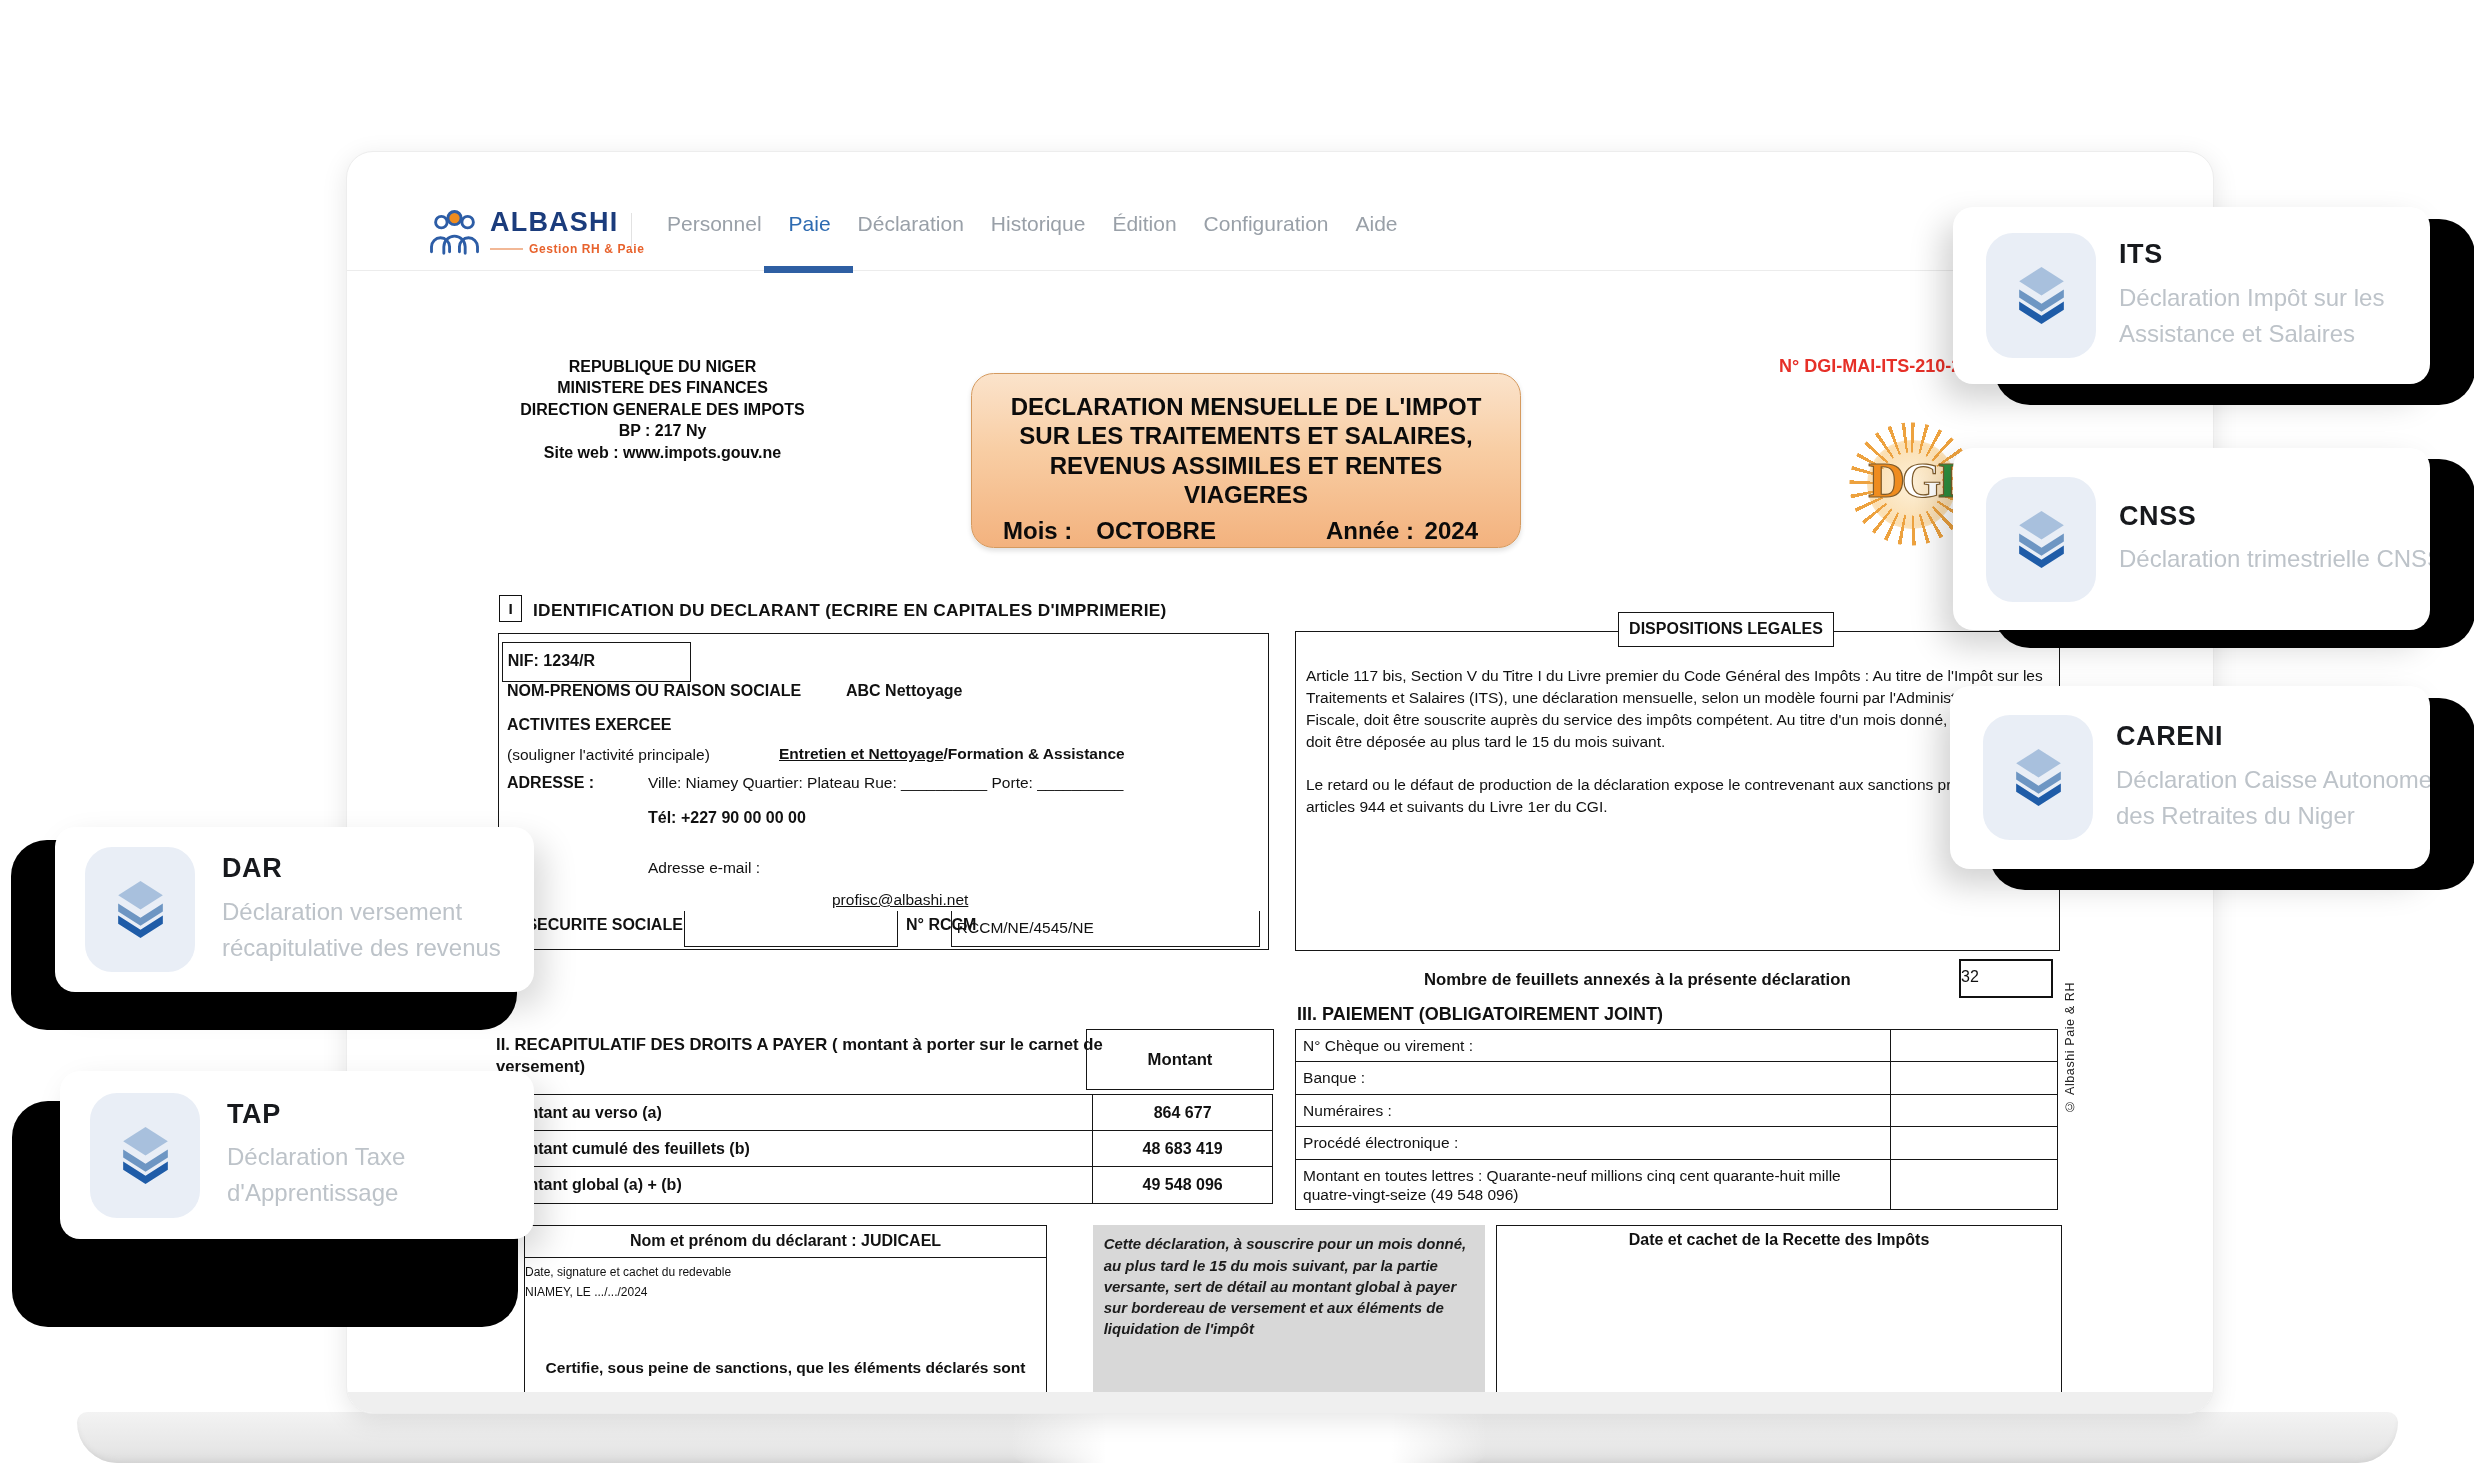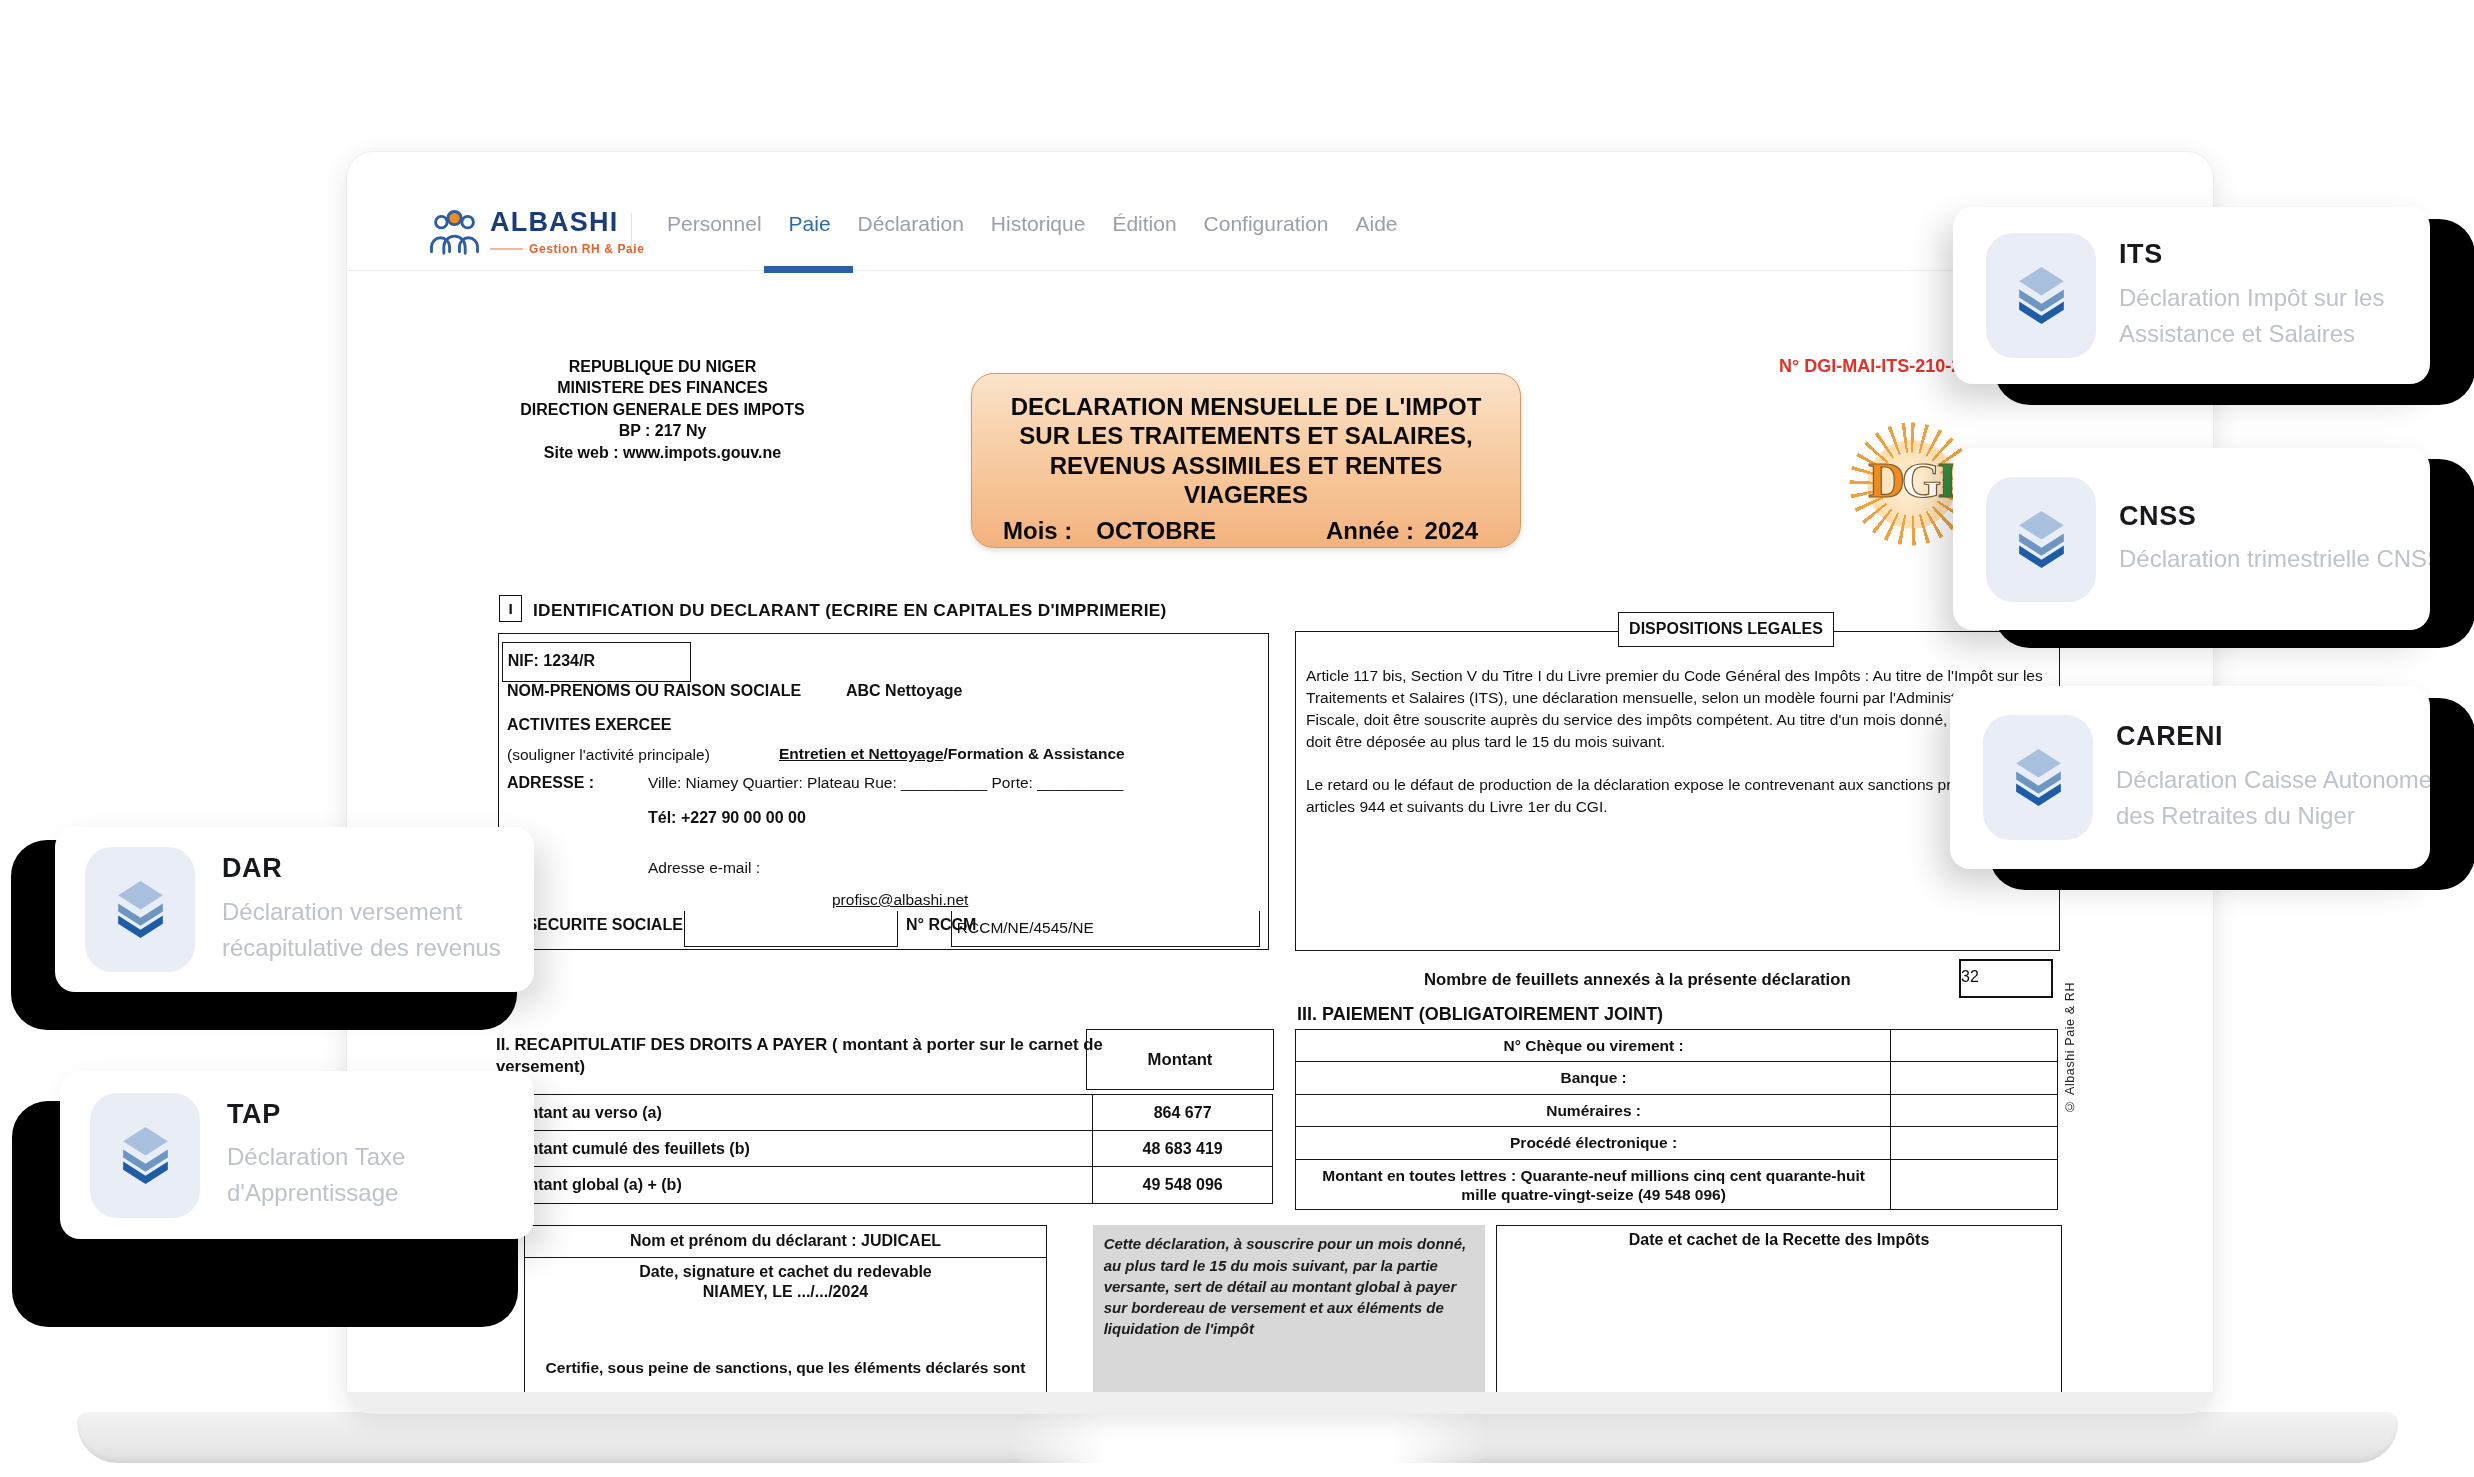--- a/index.html
+++ b/index.html
@@ -76,40 +76,40 @@
   
   #feuillets-label{position:absolute;left:1077px;top:818px;font-size:16.7px;font-weight:bold;}
   #feuillets-box{position:absolute;left:1612px;top:807px;width:94px;height:39px;border:2.4px solid #111;
     font-size:16px;text-align:left;line-height:31px;padding-right:6px;box-sizing:border-box;}
   #copyright-v{position:absolute;left:1716px;top:818px;height:143px;font-size:12.5px;color:#222;
     writing-mode:vertical-rl;transform:rotate(180deg);letter-spacing:0.6px;}
   #paiement-title{position:absolute;left:950px;top:852px;font-size:18px;font-weight:bold;}
   #paiement-table{position:absolute;left:948px;top:877px;width:763px;}
   .pay-row{display:flex;border:1.8px solid #161616;margin-top:-1.8px;background:#fff;}
   .pay-row:first-child{margin-top:0;}
-  .pay-label{flex:0 0 581px;border-right:1.8px solid #161616;font-size:15.5px;font-weight:bold;
-    padding:6px 6px 4.8px 7.1px;line-height:1.25;min-height:21.4px;text-align:center;}
+  .pay-label{flex:0 0 581px;border-right:1.8px solid #161616;font-size:15.5px;font-weight:normal;
+    padding:6px 6px 4.8px 7.1px;line-height:1.25;min-height:21.4px;}
   .pay-empty{flex:1;}
 
   
   #recap-title{position:absolute;left:149px;top:882px;width:619px;font-size:16.7px;font-weight:bold;line-height:1.3;}
   #montant-header{position:absolute;left:739px;top:877px;width:188px;height:61px;border:1.8px solid #161616;
     display:flex;align-items:center;justify-content:center;font-size:16.7px;font-weight:bold;box-sizing:border-box;}
   #recap-rows{position:absolute;left:149px;top:942px;width:777px;}
   .recap-row{display:flex;border:1.8px solid #161616;margin-top:-1.8px;height:36px;background:#fff;}
   .recap-row:first-child{margin-top:0;}
   .recap-label{flex:0 0 587px;border-right:1.8px solid #161616;font-size:16px;font-weight:bold;
     line-height:35px;padding-left:8.3px;}
   .recap-value{flex:1;text-align:center;font-size:16px;font-weight:bold;line-height:35px;}
 
   
   #box-declarant{position:absolute;left:177px;top:1073px;width:521px;height:205px;border:1.8px solid #161616;}
   #box-declarant .r1{border-bottom:1.8px solid #161616;height:31px;text-align:center;
     font-size:16px;font-weight:bold;line-height:30px;}
-  #box-declarant .sig{text-align:center;font-size:16px;font-weight:bold;line-height:20px;margin-top:3.6px;}
+  #box-declarant .sig{text-align:left;font-size:12px;font-weight:normal;line-height:20px;margin-top:3.6px;}
   #box-declarant .certify{position:absolute;left:0;top:133px;width:100%;text-align:center;
     font-size:15.5px;font-weight:600;}
   #box-note{position:absolute;left:746px;top:1073px;width:392px;height:205px;background:#d8d8d8;
     padding:8.3px 10.7px;box-sizing:border-box;font-size:15px;font-style:italic;font-weight:600;line-height:1.42;color:#1c1c1c;}
   #box-recette{position:absolute;left:1149px;top:1073px;width:564px;height:205px;border:1.8px solid #161616;}
   #box-recette .ttl{text-align:center;font-size:16px;font-weight:bold;padding-top:4.8px;}
 
   
   .blk{position:absolute;background:#000;border-radius:36px;z-index:40;}
   .card{position:absolute;background:#fff;border-radius:20px;display:flex;align-items:center;

